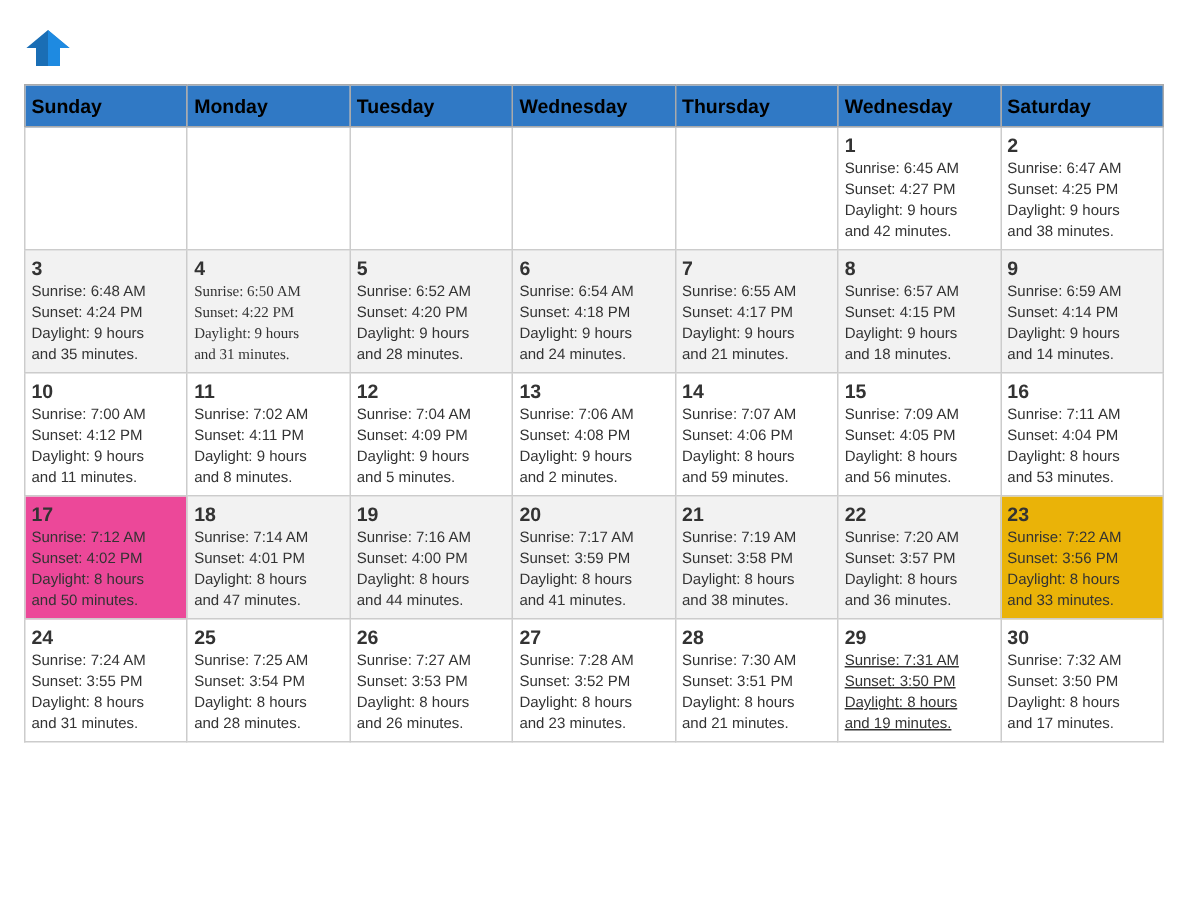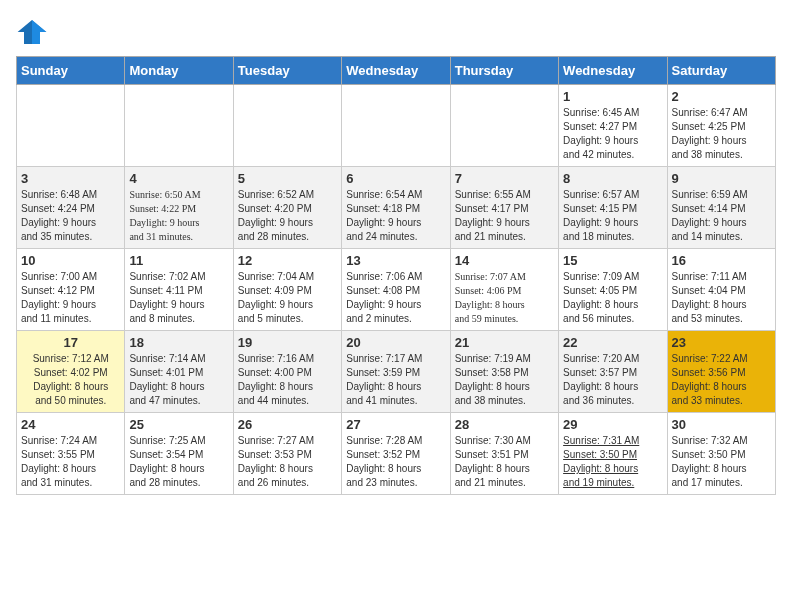--- a/index.html
+++ b/index.html
@@ -52,21 +52,21 @@
       font-size: 15px;
       color: #333;
     }
     table {
       width: 100%;
       border-collapse: collapse;
       table-layout: fixed;
     }
     thead tr th {
       background: #3079c5;
-      color: #ffffff;
+      color: #000000;
       font-size: 13px;
       font-weight: bold;
       padding: 6px 4px;
       text-align: left;
       border: 1px solid #aaa;
     }
     tbody tr td {
       vertical-align: top;
       font-size: 10.5px;
       color: #333;
@@ -222,42 +222,42 @@
         </td>
         <td>
           <span class="day-num">13</span>
           <div class="day-info" style="white-space: pre-line;">Sunrise: 7:06 AM
 Sunset: 4:08 PM
 Daylight: 9 hours
 and 2 minutes.</div>
         </td>
         <td>
           <span class="day-num">14</span>
-          <div class="day-info" style="white-space: pre-line; font-family: Liberation Serif, serif;">Sunrise: 7:07 AM
+          <div class="day-info" style="white-space: pre-line;">Sunrise: 7:07 AM
 Sunset: 4:06 PM
 Daylight: 8 hours
 and 59 minutes.</div>
         </td>
         <td>
           <span class="day-num">15</span>
           <div class="day-info" style="white-space: pre-line;">Sunrise: 7:09 AM
 Sunset: 4:05 PM
 Daylight: 8 hours
 and 56 minutes.</div>
         </td>
         <td>
           <span class="day-num">16</span>
           <div class="day-info" style="white-space: pre-line;">Sunrise: 7:11 AM
 Sunset: 4:04 PM
 Daylight: 8 hours
 and 53 minutes.</div>
         </td>
       </tr>
       <tr>
-        <td style="background: #fef9c3; text-align: center;">
+        <td style="background: #ec4899;">
           <span class="day-num">17</span>
           <div class="day-info" style="white-space: pre-line;">Sunrise: 7:12 AM
 Sunset: 4:02 PM
 Daylight: 8 hours
 and 50 minutes.</div>
         </td>
         <td style="background: rgb(242, 242, 242);">
           <span class="day-num">18</span>
           <div class="day-info" style="white-space: pre-line;">Sunrise: 7:14 AM
 Sunset: 4:01 PM

